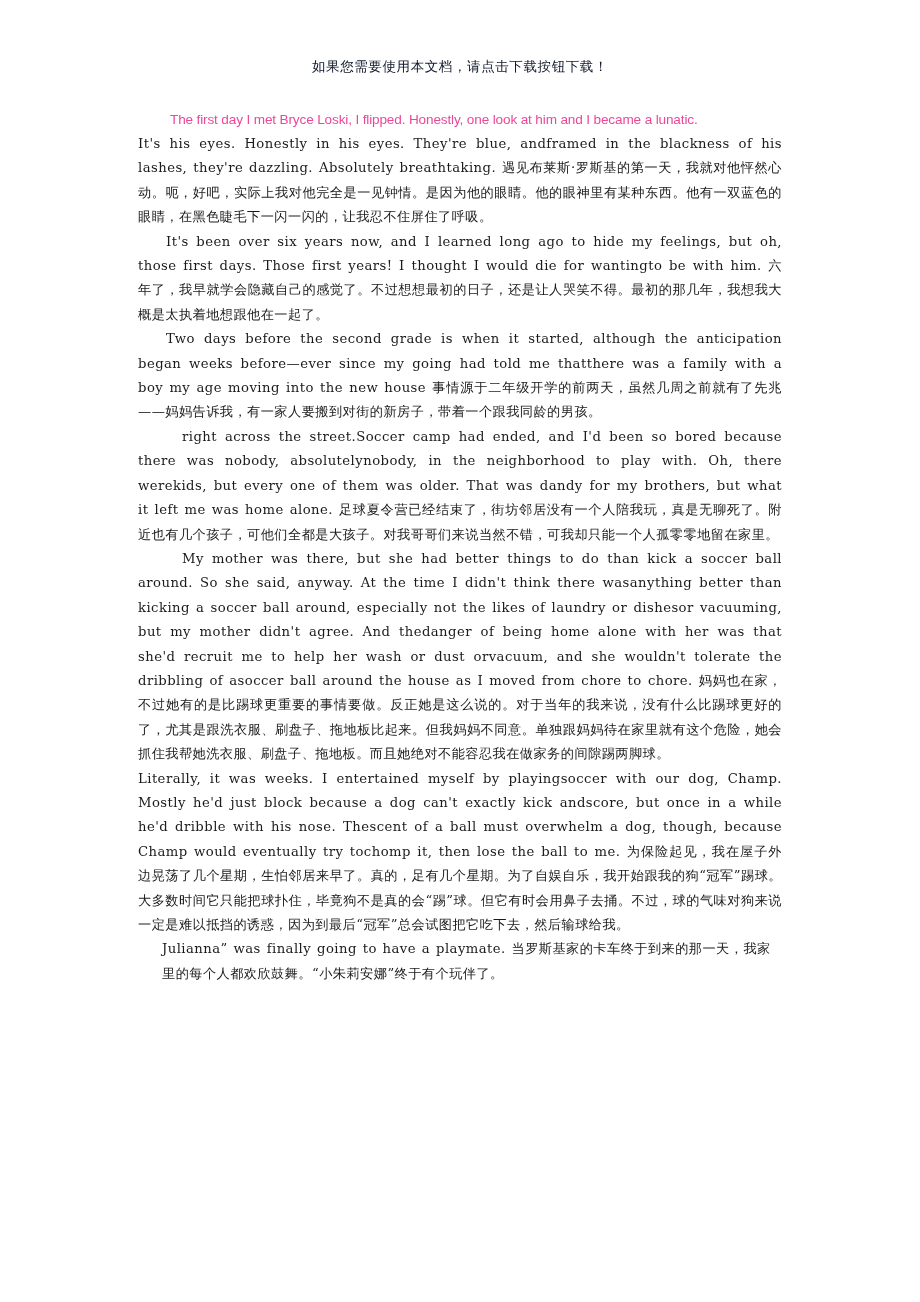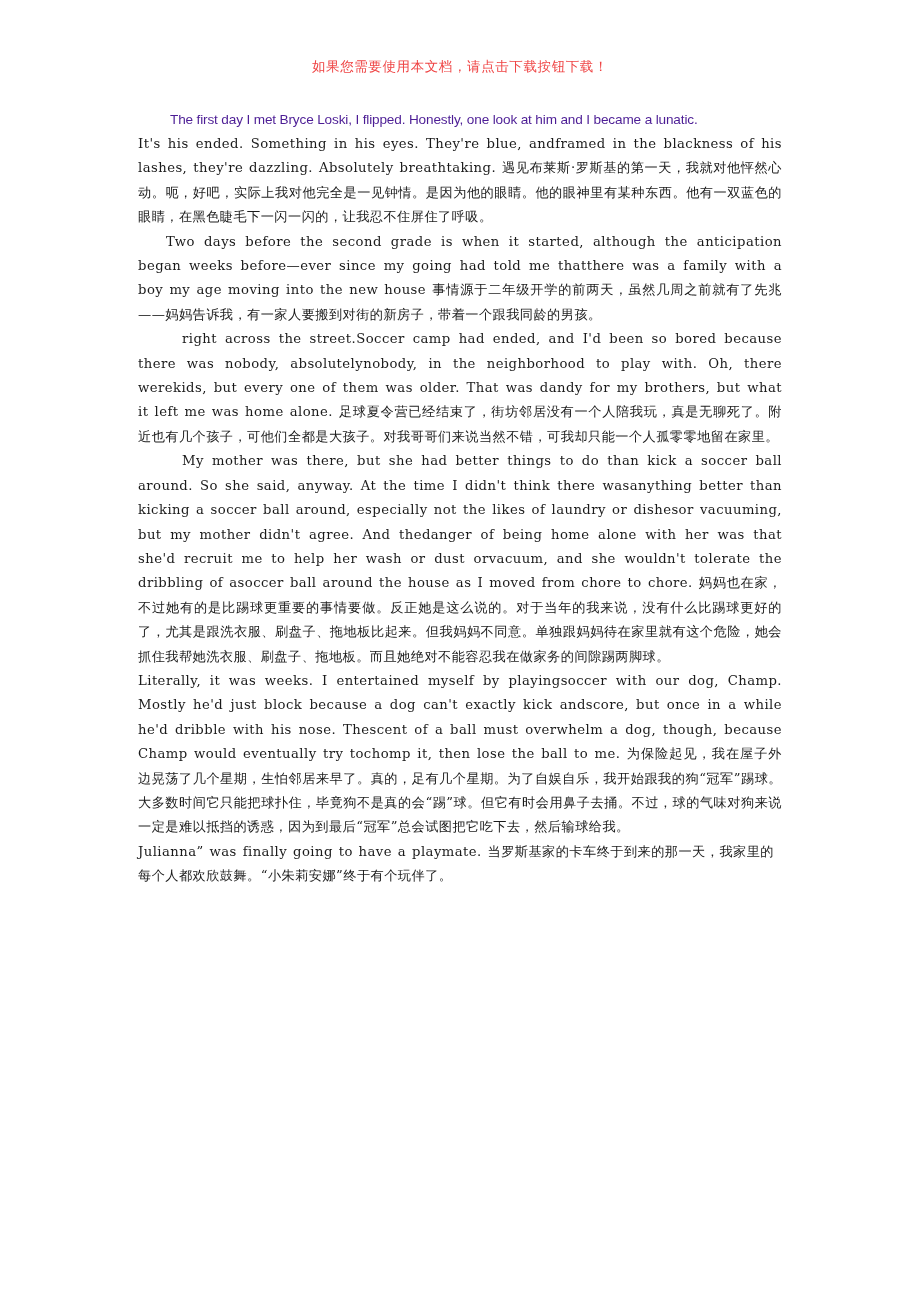--- a/index.html
+++ b/index.html
@@ -29,21 +29,21 @@
     position: absolute;
     left: 0;
     top: 58px;
     width: 920px;
     text-align: center;
     line-height: 1;
   }
   .watermark-text {
     font-family: "DejaVu Sans", sans-serif;
     font-size: 13.5px;
-    color: #ef4444;
+    color: #0f172a;
     letter-spacing: 0.6px;
     white-space: nowrap;
   }
 
   
   .doc-body {
     position: absolute;
     left: 138px;
     top: 108px;
     width: 644px;
@@ -57,54 +57,55 @@
     font-size: 13.2px;
     line-height: 24.4px;
     text-align: justify;
     text-justify: inter-character;
     letter-spacing: 0.45px;
     word-spacing: 1.2px;
     color: #1a1a1a;
     -webkit-hyphens: none;
     hyphens: none;
   }
-  p.para:last-child { text-align: left; }
+  p.para:last-child { text-align: left; margin-left: 24px; }
 
   .indent-1 { text-indent: 28px; }
   .indent-2 { text-indent: 44px; }
   .indent-0 { text-indent: 0; }
 
   
   .lead-line {
     display: block;
     font-family: "Liberation Sans", sans-serif;
     font-size: 13.6px;
     letter-spacing: -0.15px;
     word-spacing: 0px;
     line-height: 24px;
     text-indent: 32px;
-    color: #4c1d95;
+    color: #ec4899;
     white-space: nowrap;
   }
 </style>
 </head>
 <body>
 
 <div class="page">
 
   <div class="watermark-band">
     <span class="watermark-text">如果您需要使用本文档，请点击下载按钮下载！</span>
   </div>
 
   <div class="doc-body">
 
     <p class="para indent-0">
-      <span class="lead-line">The first day I met Bryce Loski, I flipped. Honestly, one look at him and I became a lunatic.</span><span>It's his ended. Something in his eyes. They're blue, andframed in the blackness of his lashes, they're dazzling. Absolutely breathtaking. 遇见布莱斯·罗斯基的第一天，我就对他怦然心动。呃，好吧，实际上我对他完全是一见钟情。是因为他的眼睛。他的眼神里有某种东西。他有一双蓝色的眼睛，在黑色睫毛下一闪一闪的，让我忍不住屏住了呼吸。</span>
+      <span class="lead-line">The first day I met Bryce Loski, I flipped. Honestly, one look at him and I became a lunatic.</span><span>It's his eyes. Honestly in his eyes. They're blue, andframed in the blackness of his lashes, they're dazzling. Absolutely breathtaking. 遇见布莱斯·罗斯基的第一天，我就对他怦然心动。呃，好吧，实际上我对他完全是一见钟情。是因为他的眼睛。他的眼神里有某种东西。他有一双蓝色的眼睛，在黑色睫毛下一闪一闪的，让我忍不住屏住了呼吸。</span>
     </p>
 
+    <p class="para indent-1">It's been over six years now, and I learned long ago to hide my feelings, but oh, those first days. Those first years! I thought I would die for wantingto be with him. 六年了，我早就学会隐藏自己的感觉了。不过想想最初的日子，还是让人哭笑不得。最初的那几年，我想我大概是太执着地想跟他在一起了。</p>
 
     <p class="para indent-1">Two days before the second grade is when it started, although the anticipation began weeks before—ever since my going had told me thatthere was a family with a boy my age moving into the new house 事情源于二年级开学的前两天，虽然几周之前就有了先兆——妈妈告诉我，有一家人要搬到对街的新房子，带着一个跟我同龄的男孩。</p>
 
     <p class="para indent-2">right across the street.Soccer camp had ended, and I'd been so bored because there was nobody, absolutelynobody, in the neighborhood to play with. Oh, there werekids, but every one of them was older. That was dandy for my brothers, but what it left me was home alone. 足球夏令营已经结束了，街坊邻居没有一个人陪我玩，真是无聊死了。附近也有几个孩子，可他们全都是大孩子。对我哥哥们来说当然不错，可我却只能一个人孤零零地留在家里。</p>
 
     <p class="para indent-2">My mother was there, but she had better things to do than kick a soccer ball around. So she said, anyway. At the time I didn't think there wasanything better than kicking a soccer ball around, especially not the likes of laundry or dishesor vacuuming, but my mother didn't agree. And thedanger of being home alone with her was that she'd recruit me to help her wash or dust orvacuum, and she wouldn't tolerate the dribbling of asoccer ball around the house as I moved from chore to chore. 妈妈也在家，不过她有的是比踢球更重要的事情要做。反正她是这么说的。对于当年的我来说，没有什么比踢球更好的了，尤其是跟洗衣服、刷盘子、拖地板比起来。但我妈妈不同意。单独跟妈妈待在家里就有这个危险，她会抓住我帮她洗衣服、刷盘子、拖地板。而且她绝对不能容忍我在做家务的间隙踢两脚球。</p>
 
 
     <p class="para indent-0">Literally, it was weeks. I entertained myself by playingsoccer with our dog, Champ. Mostly he'd just block because a dog can't exactly kick andscore, but once in a while he'd dribble with his nose. Thescent of a ball must overwhelm a dog, though, because Champ would eventually try tochomp it, then lose the ball to me. 为保险起见，我在屋子外边晃荡了几个星期，生怕邻居来早了。真的，足有几个星期。为了自娱自乐，我开始跟我的狗“冠军”踢球。大多数时间它只能把球扑住，毕竟狗不是真的会“踢”球。但它有时会用鼻子去捅。不过，球的气味对狗来说一定是难以抵挡的诱惑，因为到最后“冠军”总会试图把它吃下去，然后输球给我。</p>
 

